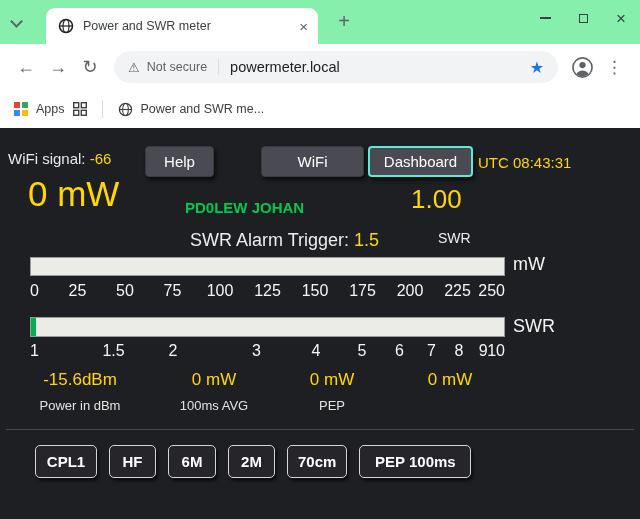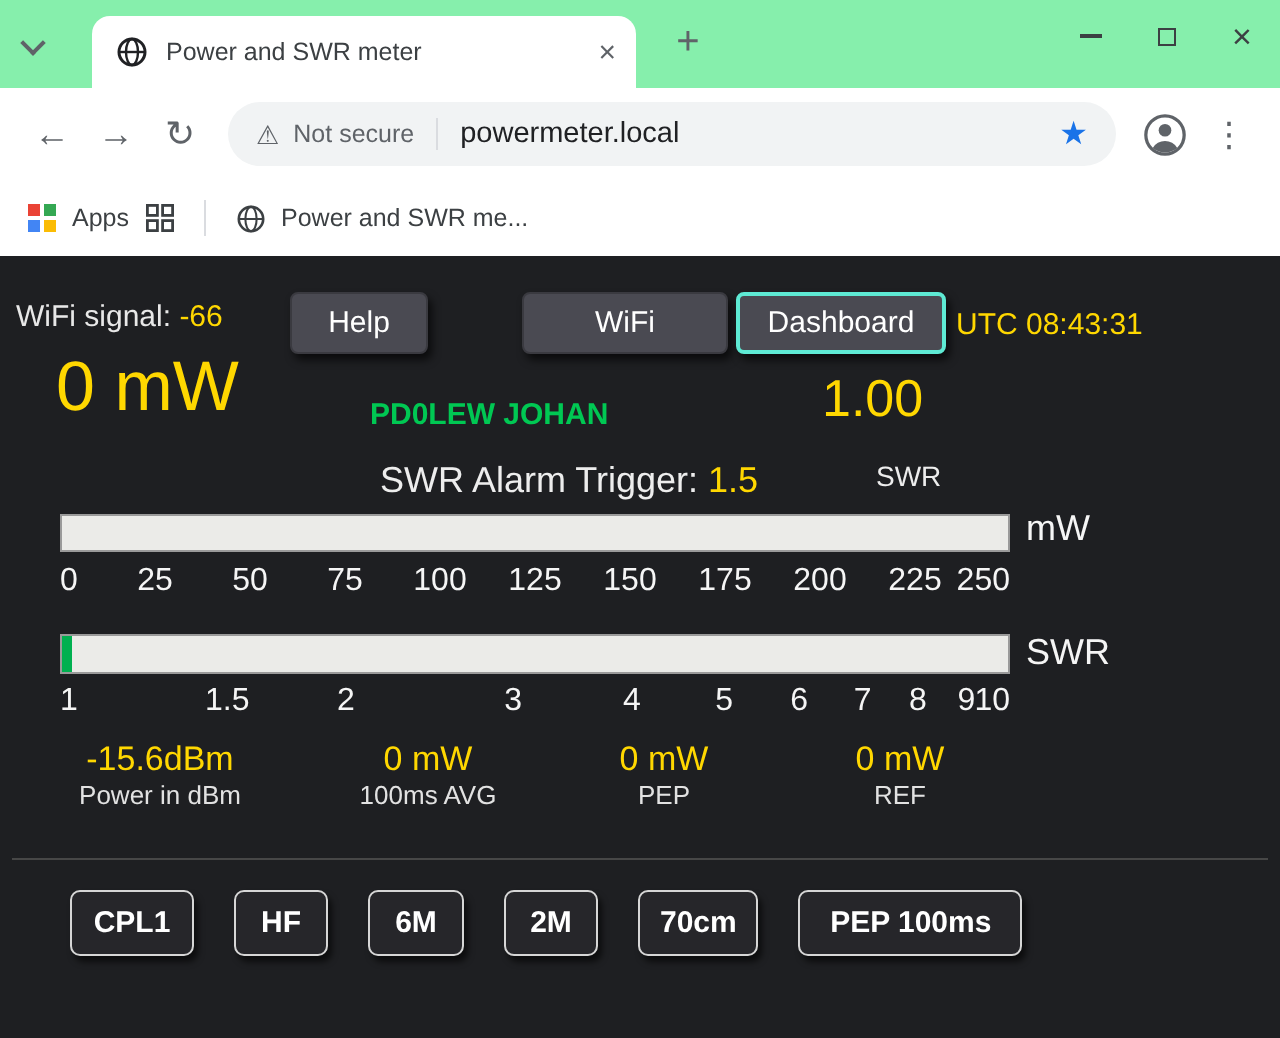--- a/index.html
+++ b/index.html
@@ -70,25 +70,25 @@
 
   .ticks { position:absolute; left:30px; width:475px; height:20px; font-size:16px; color:#f5f5f5; }
   .mw-ticks { top:154px; }
   .swr-ticks { top:214px; }
   .tick { position:absolute; transform:translateX(-50%); white-space:nowrap; }
   .tick.first { transform:none; }
   .tick.last { transform:translateX(-100%); }
 
   .stat { position:absolute; width:124px; text-align:center; top:242px; }
   .stat-value { font-size:17px; }
-  .stat-label { font-size:13px; color:#e2e2e2; margin-top:0; }
+  .stat-label { font-size:13px; color:#e2e2e2; margin-top:8px; }
 
   .divider { position:absolute; left:6px; right:6px; top:301px; border-top:1px solid #474747; }
 
-  .controls { position:absolute; left:35px; top:317px; display:flex; gap:20px; }
+  .controls { position:absolute; left:35px; top:317px; display:flex; gap:12px; }
   .ctrl { height:33px; background:#26262a; border:1px solid #d6d6d6; border-radius:5px; color:#fff;
     font-size:15px; font-weight:600; font-family:inherit; cursor:pointer; padding:0 10px;
     box-shadow:2px 3px 3px rgba(0,0,0,.6); }
 </style>
 </head>
 <body>
 
 <div class="window">
 
   <div class="tabstrip">
@@ -231,21 +231,20 @@
     <div class="stat" style="left:152px">
       <div class="stat-value yellow">0 mW</div>
       <div class="stat-label">100ms AVG</div>
     </div>
     <div class="stat" style="left:270px">
       <div class="stat-value yellow">0 mW</div>
       <div class="stat-label">PEP</div>
     </div>
     <div class="stat" style="left:388px">
       <div class="stat-value yellow">0 mW</div>
-      <div class="stat-label">REF</div>
     </div>
 
     <div class="divider"></div>
 
     <div class="controls">
       <button class="ctrl" style="min-width:62px">CPL1</button>
       <button class="ctrl" style="min-width:47px">HF</button>
       <button class="ctrl" style="min-width:48px">6M</button>
       <button class="ctrl" style="min-width:47px">2M</button>
       <button class="ctrl" style="min-width:55px">70cm</button>

